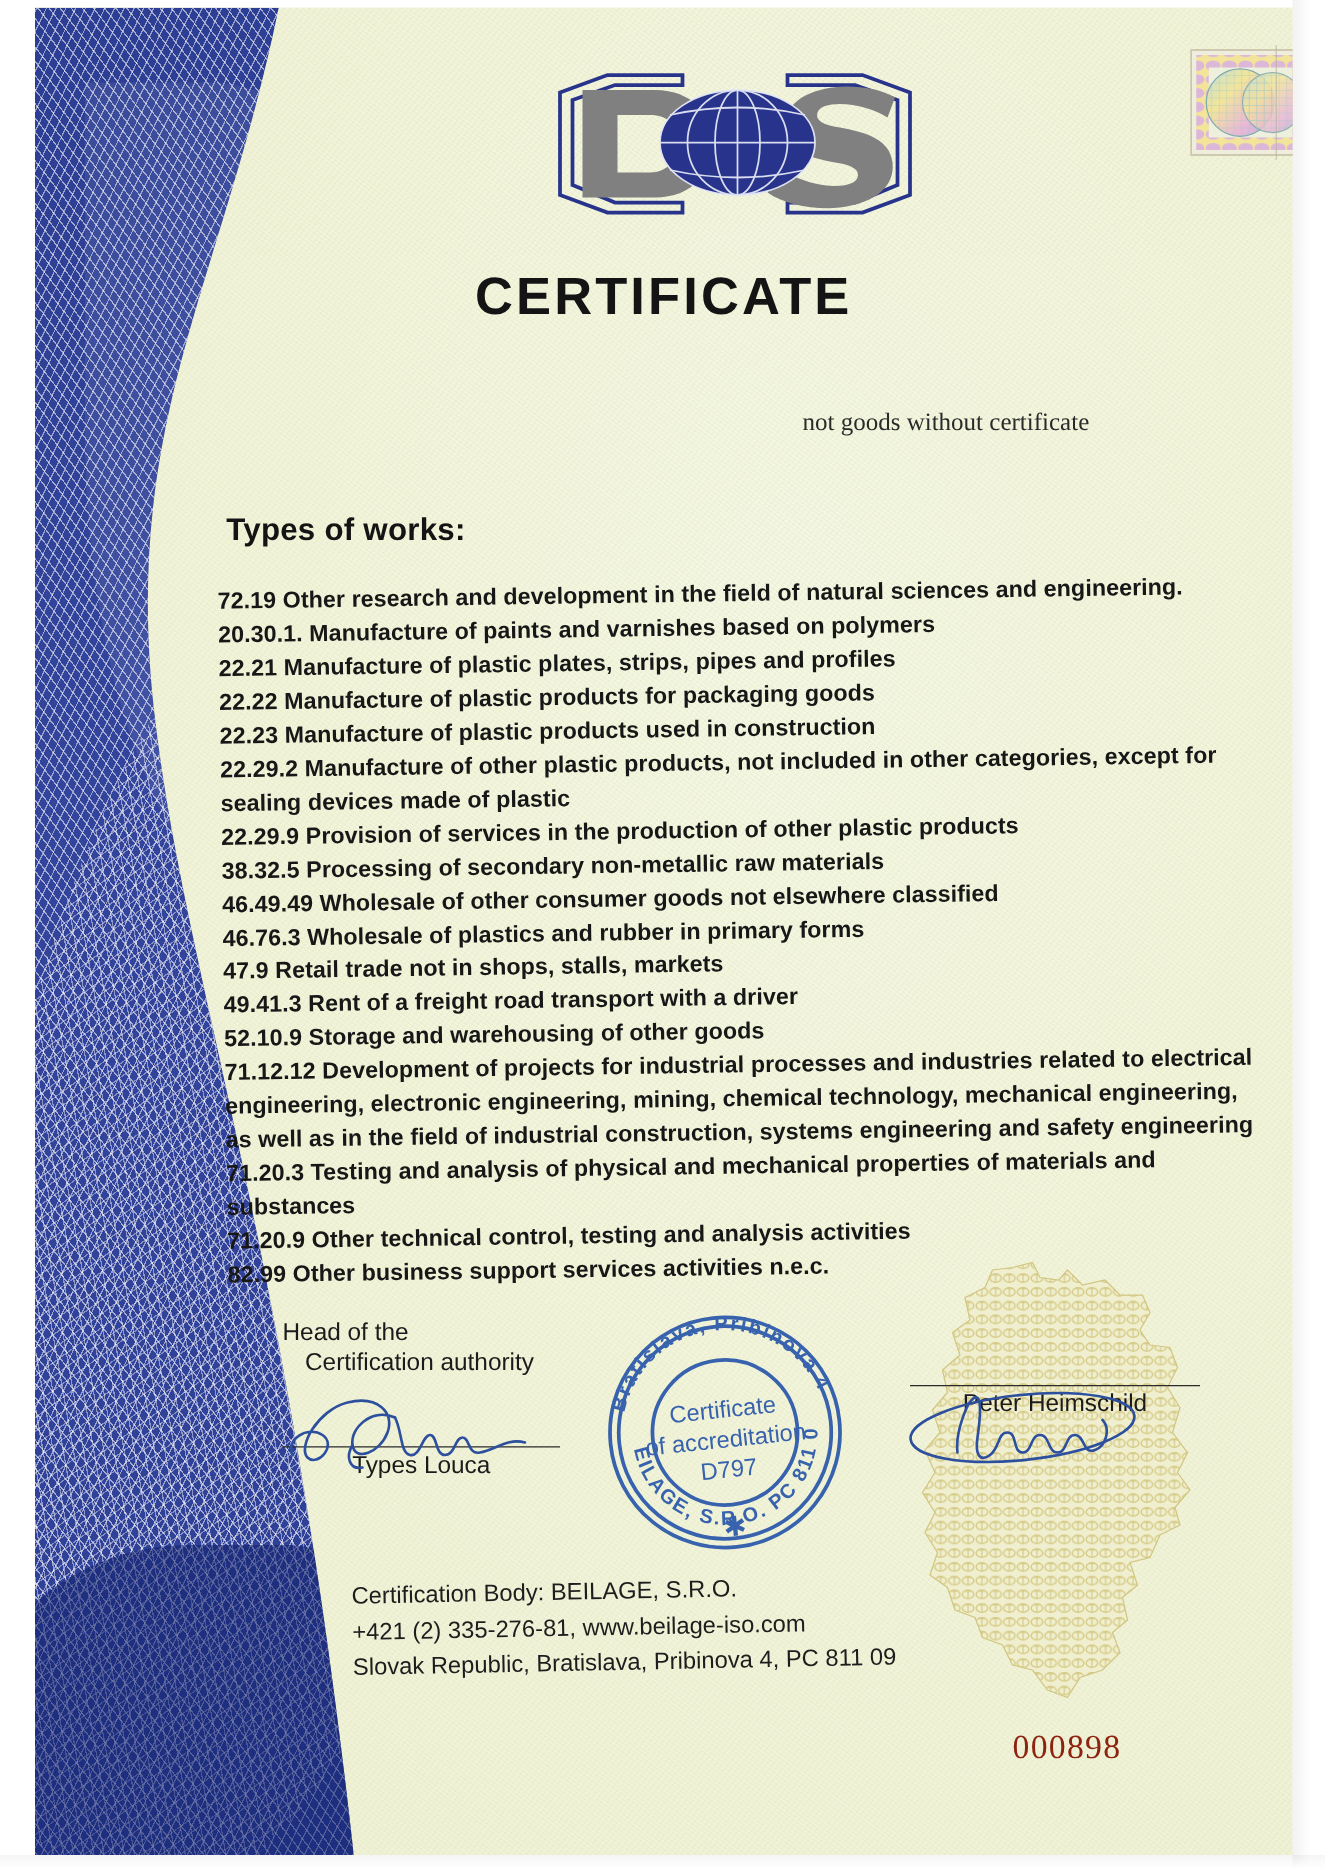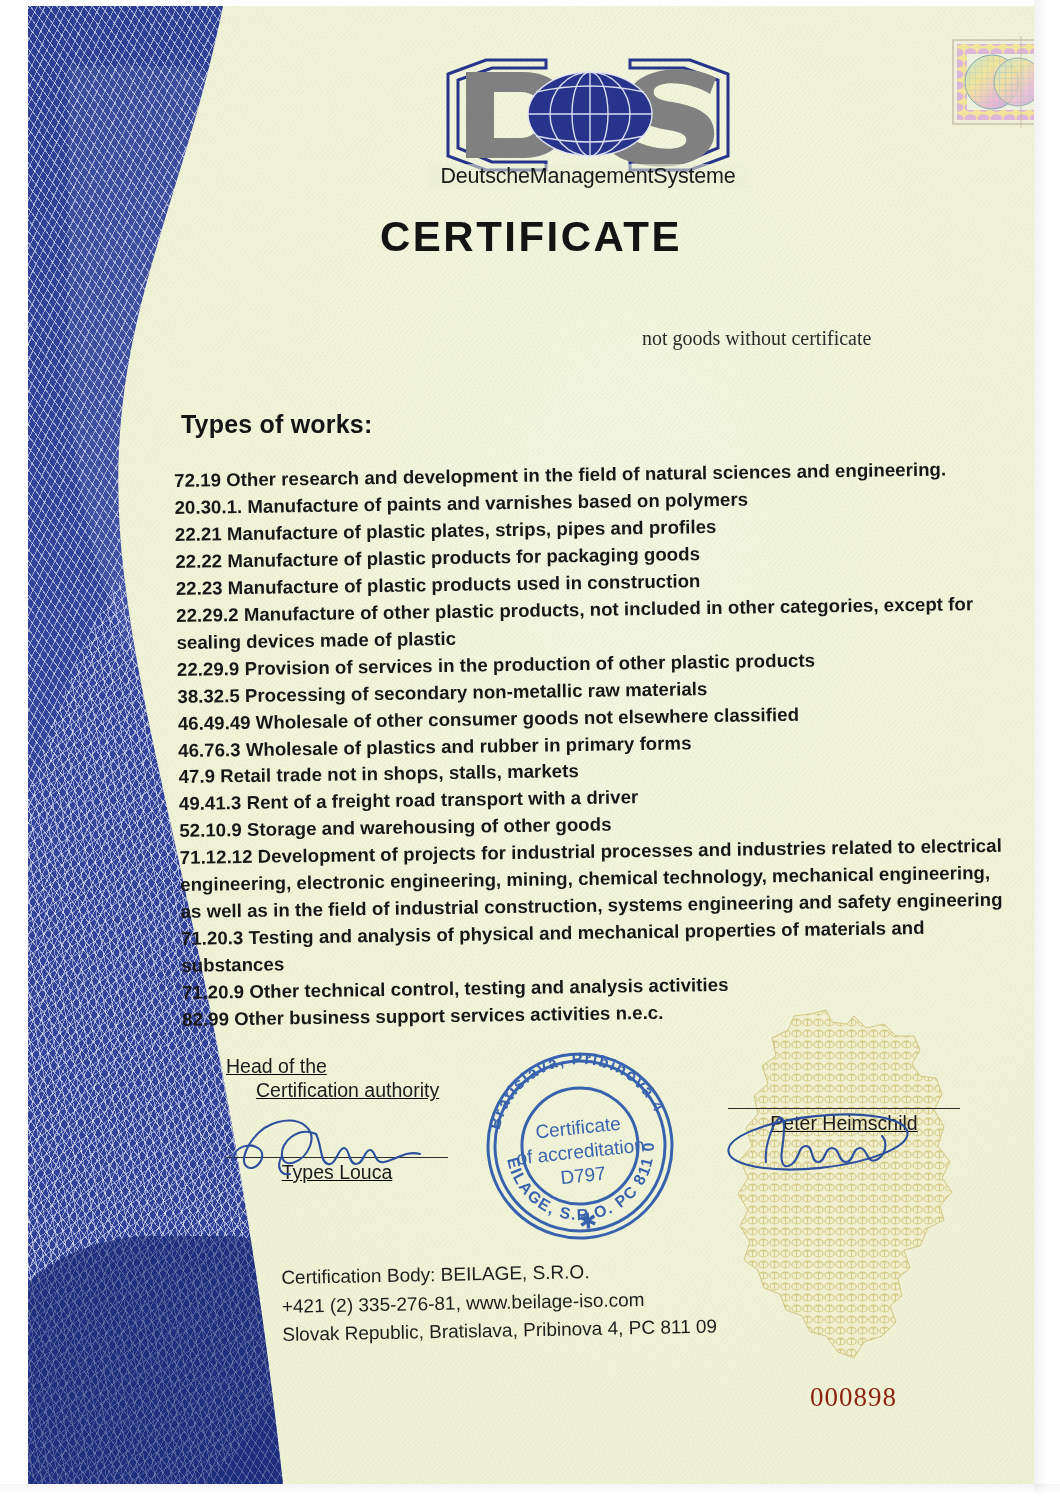--- a/index.html
+++ b/index.html
@@ -107,23 +107,23 @@
   }
   #works{
     position:absolute;left:146px;top:462px;width:830px;
     font-size:18.6px;font-weight:bold;color:#171717;line-height:1.45;
     letter-spacing:.05px;
     transform:rotate(-0.85deg);transform-origin:0 0;
   }
   #works .item{margin:0;padding:0;}
 
   
-  .sigblock{position:absolute;text-decoration:underline;}
+  .sigblock{position:absolute;}
   .sigcaption{font-size:19.5px;color:#1b1b1b;line-height:1.25;}
-  .sigcaption .indent{display:block;padding-left:30px;}
+  .sigcaption .indent{display:block;padding-left:18px;}
   .sigline{
     border-bottom:1.6px solid #2b2b2b;height:0;margin-top:54px;
   }
   .signame{font-size:19.5px;color:#1b1b1b;margin-top:3px;text-align:center;}
   .scribble{position:absolute;pointer-events:none;}
 
   #sig-left{left:198px;top:1048px;width:222px;}
   #sig-right{left:700px;top:1048px;width:232px;}
   #sig-right .sigcaption{padding-left:2px;}
 
@@ -230,21 +230,20 @@
         <g fill="none" stroke="#e4e7f5" stroke-width="1.4" opacity=".95">
           <ellipse cx="162" cy="62" rx="62" ry="42"></ellipse>
           <ellipse cx="162" cy="62" rx="40" ry="42"></ellipse>
           <ellipse cx="162" cy="62" rx="18" ry="42"></ellipse>
           <line x1="100" y1="62" x2="224" y2="62"></line>
           <path d="M108 40 Q162 28 216 40"></path>
           <path d="M108 84 Q162 96 216 84"></path>
           <line x1="162" y1="20" x2="162" y2="104"></line>
         </g>
       </svg>
-      <div id="logotext">DeutscheManagementSysteme</div>
     </div>
 
     <div id="title">CERTIFICATE</div>
 
     <div id="annex">
       <div class="l3">not goods without certificate</div>
     </div>
 
     <div id="typeslabel">Types of works:</div>
     <div id="works">

